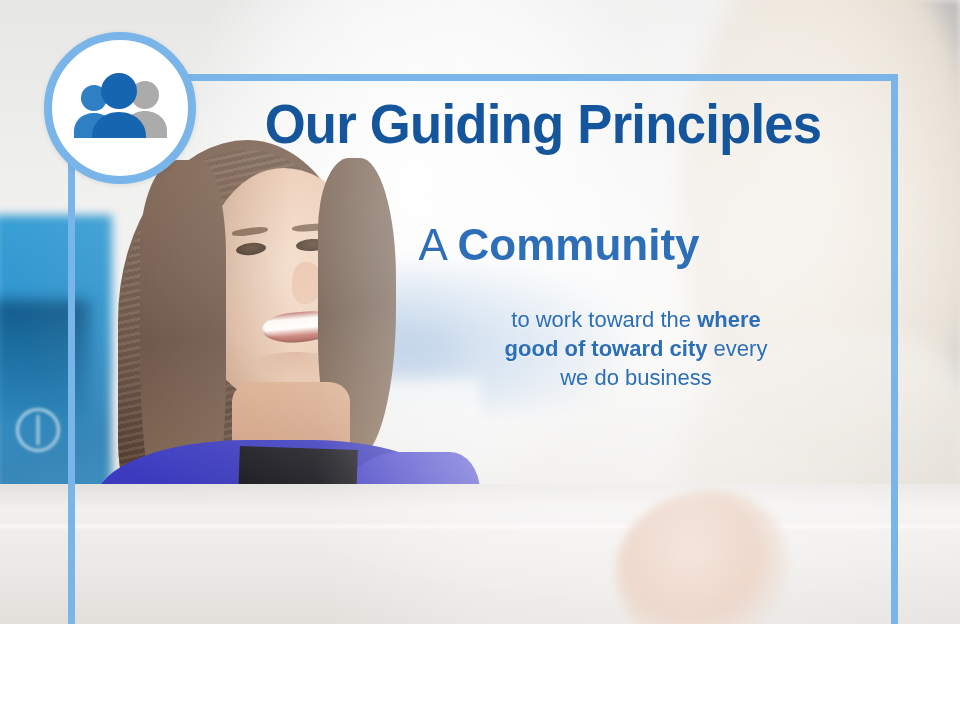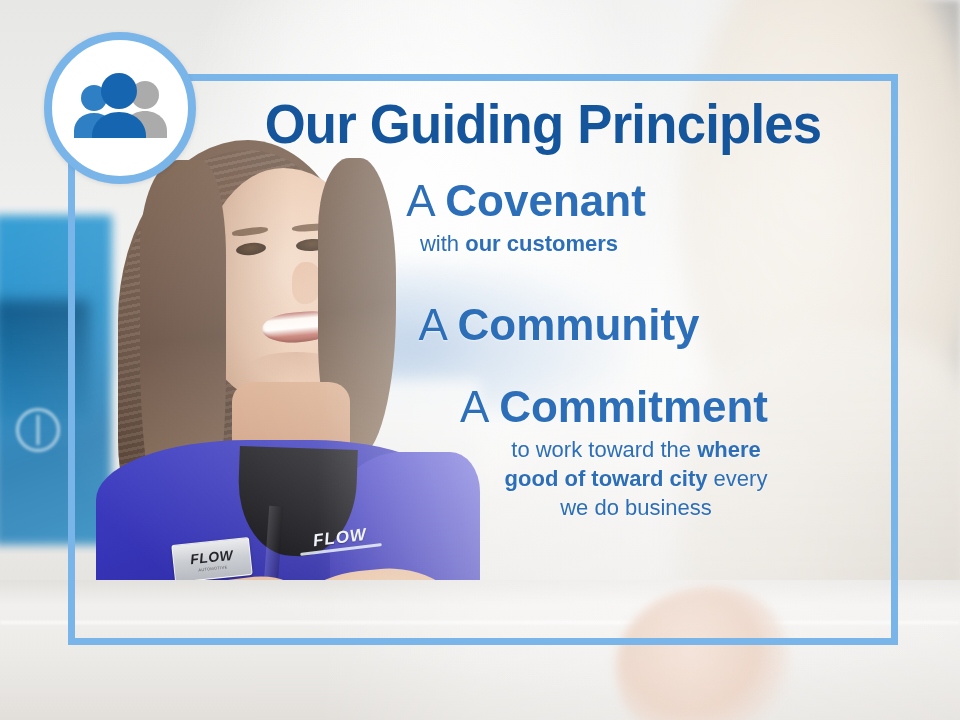--- a/index.html
+++ b/index.html
@@ -3,21 +3,21 @@
 <meta charset="utf-8">
 <style>
   html, body {
     margin: 0;
     padding: 0;
     background: #ffffff;
   }
   #stage {
     position: relative;
     width: 960px;
-    height: 720px;
+    height: 624px;
     overflow: hidden;
     font-family: "Liberation Sans", sans-serif;
     background: #d9dadb;
   }
 
   
   .photo { position:absolute; inset:0; overflow:hidden; }
 
   
   .bg-room {
@@ -392,33 +392,26 @@
 
       <circle cx="53" cy="19" r="18" fill="#1565B0"></circle>
       <path d="M53 40c-16 0-27 11-27 24v2h54v-2c0-13-11-24-27-24z" fill="#1565B0"></path>
     </svg>
   </div>
 
   <div class="headline">Our Guiding Principles</div>
 
   <div class="principles">
 
-    <div class="principle" id="p1">
-      <div class="p-title"><span>A </span><b>Covenant</b></div>
-      <div class="p-sub">
-        <span>with </span><b>our customers</b>
-      </div>
-    </div>
 
     <div class="principle" id="p2">
       <div class="p-title"><span>A </span><b>Community</b></div>
     </div>
 
     <div class="principle" id="p3">
-      <div class="p-title"><span>A </span><b>Commitment</b></div>
       <div class="p-sub">
         <div><span>to work toward the </span><b>where</b></div>
         <div><b>good of toward city</b><span> every</span></div>
         <div>we do business</div>
       </div>
     </div>
 
   </div>
 
 </div>

